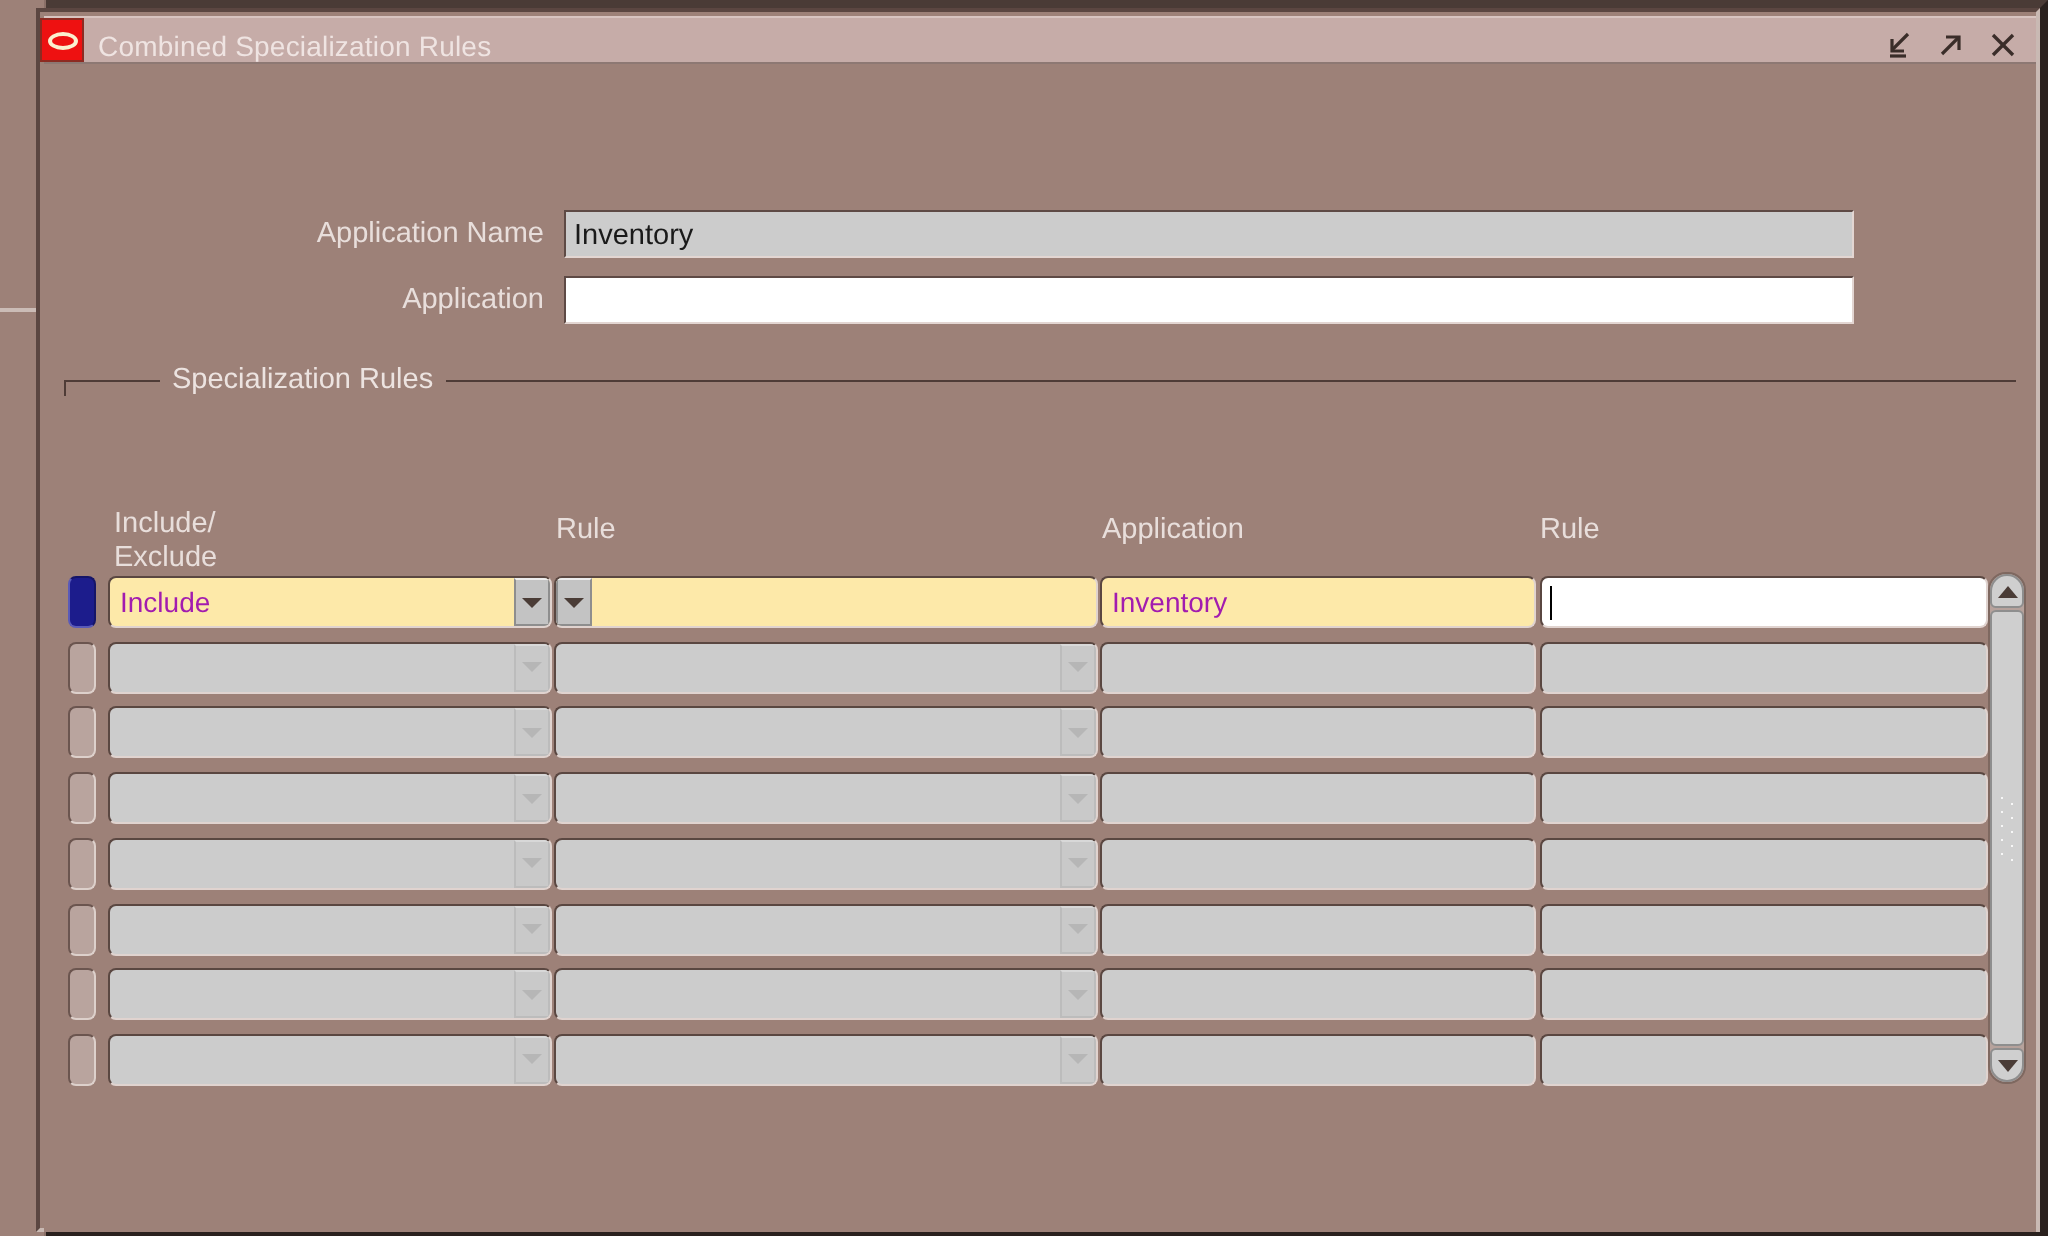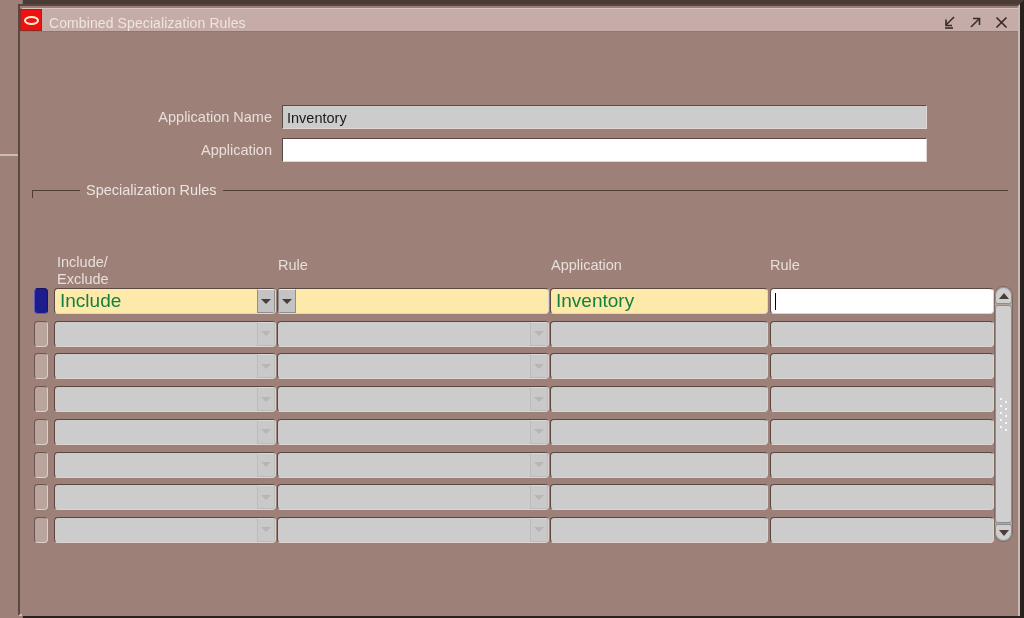--- a/index.html
+++ b/index.html
@@ -220,22 +220,22 @@
     overflow: hidden;
     border-top: 1px solid #5a4741;
     border-left: 1px solid #5a4741;
     border-right: 1px solid #e0d3cf;
     border-bottom: 1px solid #e0d3cf;
   }
   .cell.yellow { background: #fde9a9; }
   .cell.white  { background: #ffffff; }
   .cell.gray   { background: #cccccc; }
   .cell .txt {
-    font-size: 19px;
-    color: #15803d;
+    font-size: 14px;
+    color: #a21caf;
     padding-left: 5px;
     white-space: nowrap;
     font-family: "Liberation Sans", sans-serif;
     flex: 1 1 auto;
     overflow: hidden;
   }
   .cell .caret {
     width: 1px; height: 17px;
     background: #000;
     margin-left: -2px;

